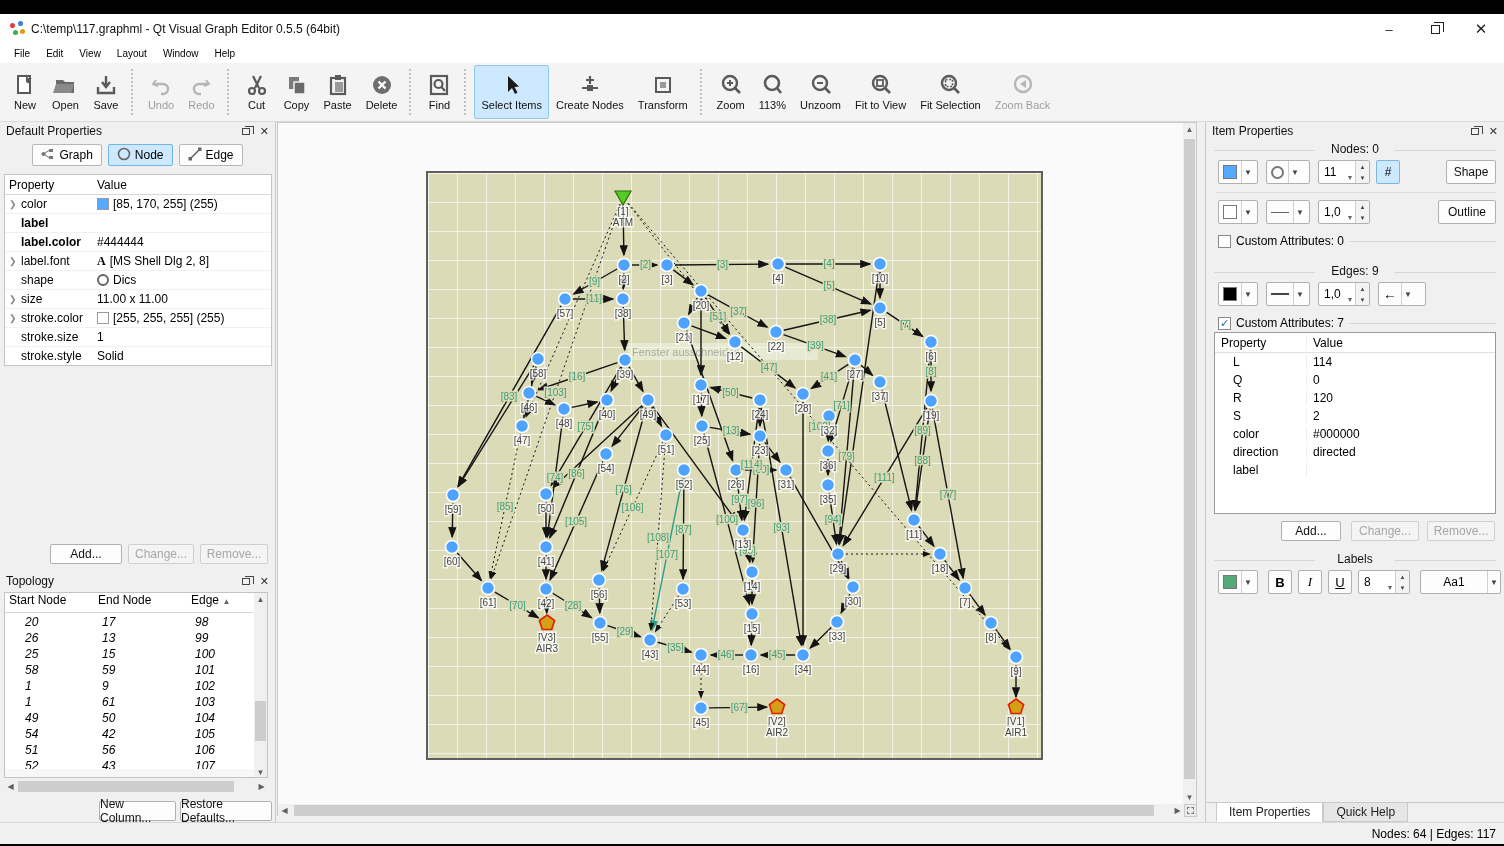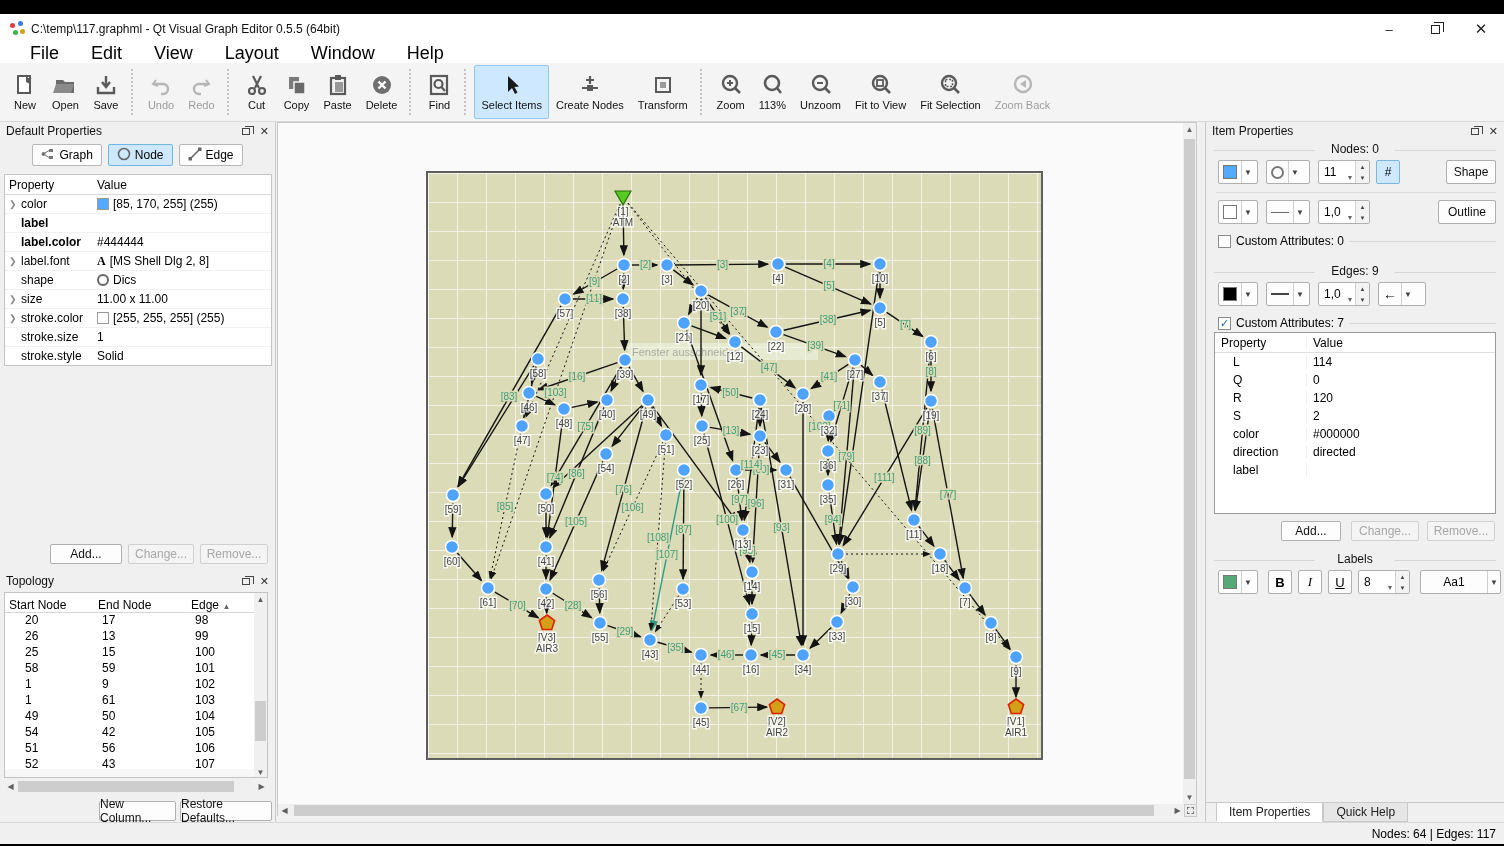--- a/index.html
+++ b/index.html
@@ -13,21 +13,21 @@
   .appicon{width:16px;height:16px;margin:0 6px 0 9px;position:relative;flex:none;}
   .appicon i{position:absolute;width:5px;height:5px;border-radius:50%;}
   .title-text{font-size:12px;color:#111;}
   .winbtns{margin-left:auto;display:flex;height:100%;}
   .winbtn{width:46px;height:100%;display:flex;align-items:center;justify-content:center;color:#222;font-size:13px;}
   .restore-glyph{position:relative;width:9px;height:9px;border:1px solid #222;background:#fff;}
   .restore-glyph::before{content:"";position:absolute;left:2px;top:-4px;width:9px;height:9px;border:1px solid #222;border-left:none;border-bottom:none;}
 
   
   .menubar{position:absolute;left:0;top:30px;width:100%;height:19px;background:#fff;display:flex;align-items:center;padding-left:6px;}
-  .menu-item{padding:1px 8px;font-size:18px;margin-left:16px;}
+  .menu-item{padding:1px 8px;font-size:10px;}
 
   
   .toolbar{position:absolute;left:0;top:49px;width:100%;height:59px;background:#f4f4f4;border-bottom:1px solid #d9d9d9;display:flex;align-items:stretch;padding:2px 0 2px 2px;}
   .tb-group{display:flex;align-items:stretch;padding:0 3px;}
   .tb-sep{width:5px;border-left:2px dotted #c3c3c3;margin:4px 2px;}
   .tb-btn{display:flex;flex-direction:column;align-items:center;justify-content:center;padding:2px 6px;border:1px solid transparent;border-radius:2px;min-width:40px;}
   .tb-btn svg{width:24px;height:24px;display:block;}
   .tb-btn .tb-label{font-size:11px;margin-top:2px;white-space:nowrap;color:#111;}
   .tb-btn.selected{background:#cde8ff;border-color:#8ec9f0;}
   .tb-btn.disabled{opacity:.4;}
@@ -55,22 +55,22 @@
   .pt-indent{width:10px;flex:none;}
   .swatch-sm{width:12px;height:12px;border:1px solid #9a9a9a;flex:none;}
   .circle-ic{width:12px;height:12px;border:2px solid #666;border-radius:50%;flex:none;}
   .bold{font-weight:bold;}
   .btn{display:inline-flex;align-items:center;justify-content:center;background:#fdfdfd;border:1px solid #b0b0b0;border-radius:2px;font-size:12px;color:#111;}
   .btn.disabled{color:#a7a7a7;border-color:#cfcfcf;background:#f4f4f4;}
   .dp-buttons{position:absolute;left:0;top:422px;width:100%;height:22px;}
   .dp-buttons .btn{position:absolute;height:20px;}
   .topology-title{position:absolute;left:0;top:448px;width:100%;align-items:flex-end;}
   .topo-table{position:absolute;left:4px;top:470px;width:264px;height:186px;background:#fff;border:1px solid #c4c4c4;font-size:12px;overflow:hidden;}
-  .tt-header{display:flex;height:20px;border-bottom:1px solid #d8d8d8;align-items:flex-end;font-size:12px;}
-  .tt-row{display:flex;height:16px;align-items:flex-start;}
+  .tt-header{display:flex;height:20px;border-bottom:1px solid #d8d8d8;align-items:flex-start;font-size:12px;}
+  .tt-row{display:flex;height:16px;align-items:flex-end;font-style:italic;}
   .tt-c1{width:89px;padding-left:20px;}
   .tt-c2{width:93px;padding-left:8px;}
   .tt-c3{flex:1;padding-left:8px;}
   .scroll-v{position:absolute;background:#f0f0f0;width:13px;}
   .scroll-h{position:absolute;background:#f0f0f0;height:13px;}
   .thumb{position:absolute;background:#cdcdcd;}
   .sb-arrow{position:absolute;color:#5f5f5f;font-size:8px;line-height:13px;width:13px;text-align:center;}
   .dock-bottom-btns{position:absolute;left:0;top:679px;width:100%;}
   .dock-bottom-btns .btn{position:absolute;height:20px;}
 

